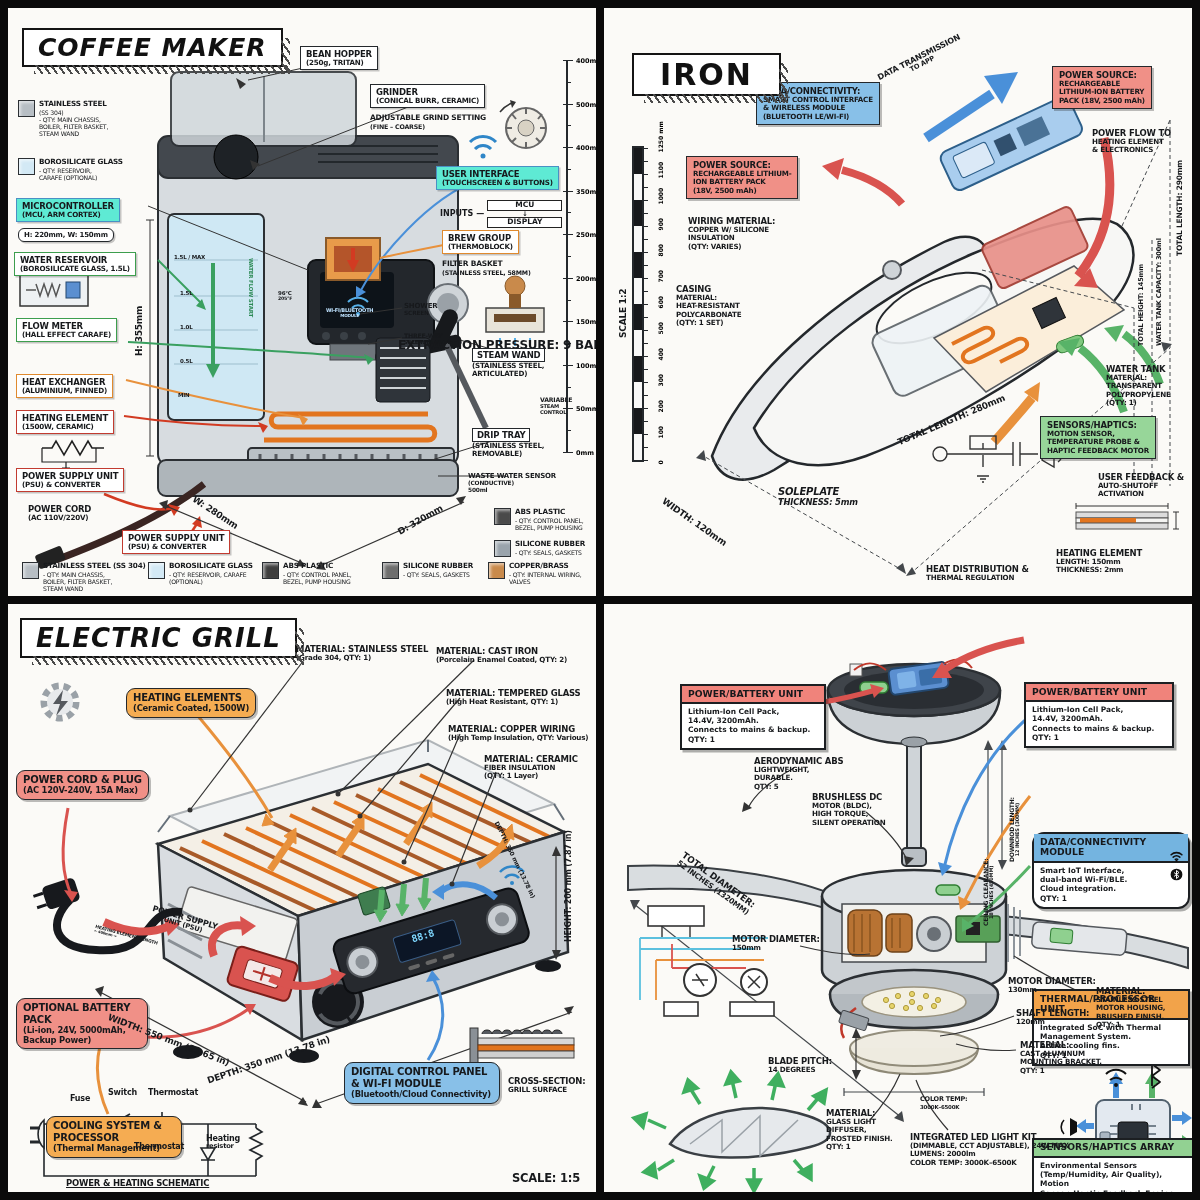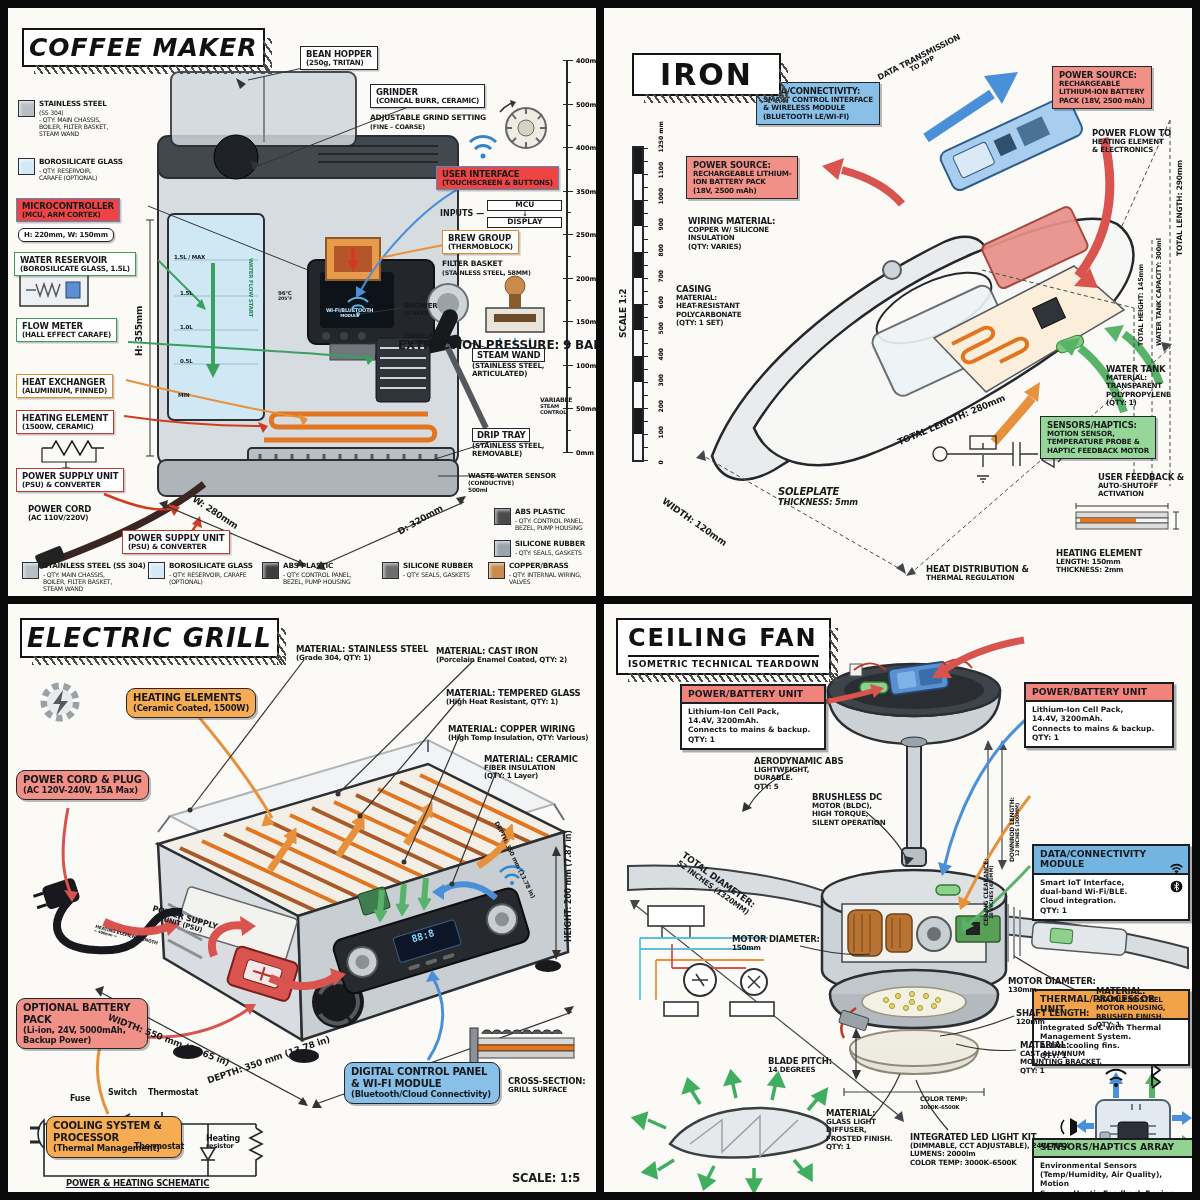--- a/index.html
+++ b/index.html
@@ -2,35 +2,35 @@
 <html><head>
 <meta charset="utf-8">
 <style>
   html,body{margin:0;padding:0;background:#0a0a0a;}
   #stage{position:relative;width:1200px;height:1200px;background:#0a0a0a;font-family:"DejaVu Sans",sans-serif;overflow:hidden;}
   .panel{position:absolute;width:588px;height:588px;background:#fbfaf7;overflow:hidden;}
   #p-coffee{left:8px;top:8px}#p-iron{left:604px;top:8px}#p-grill{left:8px;top:604px}#p-fan{left:604px;top:604px}
   .sk{position:absolute;inset:0;z-index:1}
   .labels{position:absolute;inset:0;z-index:3}
   
-  .sketch-title{position:absolute;z-index:4;border:2.5px solid #141414;background:#fff;padding:3px 5px;font-weight:800;color:#111;}
+  .sketch-title{position:absolute;z-index:4;border:2.5px solid #141414;background:#fff;padding:3px 14px;font-weight:800;color:#111;}
   .sketch-title::after{content:"";position:absolute;left:10px;right:-9px;bottom:-9px;height:9px;background:repeating-linear-gradient(55deg,#4a4a4a 0 2px,transparent 2px 6px);z-index:-1}
   .sketch-title::before{content:"";position:absolute;top:8px;bottom:-9px;right:-9px;width:9px;background:repeating-linear-gradient(55deg,#4a4a4a 0 2px,transparent 2px 6px);z-index:-1}
   .t-coffee{left:14px;top:20px;font-size:25px;font-style:italic;letter-spacing:1px}
   .t-iron{left:28px;top:45px;font-size:30px;letter-spacing:2px;padding:2px 26px}
   .t-grill{left:12px;top:14px;font-size:26px;font-style:italic;letter-spacing:1px}
   .t-fan{left:12px;top:14px;padding:4px 10px}
   .t-fan .big{display:block;font-size:24px;letter-spacing:2px}
   .t-fan .sub{display:block;font-size:9px;font-weight:700;border-top:2px solid #141414;margin-top:3px;padding-top:2px;letter-spacing:.5px}
   
   .lb{position:absolute;font-size:8.5px;color:#17191c;line-height:1.18;z-index:3;transform-origin:0 0;white-space:nowrap}
   .lb .t{display:block;font-weight:700;font-size:1em;letter-spacing:-.2px}
   .lb .s{display:block;font-weight:600;font-size:.84em;letter-spacing:-.2px}
   .box{border:1.6px solid #24282c;background:#fff;padding:2px 5px;box-shadow:1.5px 1.5px 0 rgba(40,40,40,.25)}
-  .c-red{border-color:#c23b30}.c-blue{border-color:#4a90c4;background:#ef4444}.c-green{border-color:#3d9e4e}.c-orange{border-color:#e08a2e}
+  .c-red{border-color:#c23b30}.c-blue{border-color:#4a90c4;background:#5eead4}.c-green{border-color:#3d9e4e}.c-orange{border-color:#e08a2e}
   .fill{border:1.8px solid #24282c;padding:3px 6px;box-shadow:2px 2px 0 rgba(40,40,40,.3)}
   .fill.c-red{background:#f09087}.fill.c-blue{background:#88c0e8}.fill.c-green{background:#97d699}.fill.c-orange{background:#f5ac52}
   .round{border-radius:9px}
   .titlebox .t{border:1.5px solid #24282c;background:#fff;padding:1px 4px;display:inline-block}
   .dim{font-weight:700;font-size:9px}
   .card{border:2px solid #1c1f22;background:#fff;box-shadow:2.5px 2.5px 0 rgba(30,30,30,.35);position:relative;font-size:8px}
   .card .hd{font-size:1.15em;font-weight:700;padding:2.5px 6px;border-bottom:2px solid #1c1f22}
   .hd-red{background:#f0837b}.hd-blue{background:#74b4e0}.hd-orange{background:#f2a34a}.hd-green{background:#92d192}
   .card .bd{font-size:.93em;font-weight:600;padding:3px 6px 4px;white-space:normal;line-height:1.25}
   .cicons{position:absolute;right:4px;top:16px;display:flex;flex-direction:column;gap:3px;align-items:center}
@@ -1055,21 +1055,21 @@
     </svg>
     <div class="labels">
         <div class="lb card c-red" style="left: 76px; top: 80px; width: 142px; white-space: normal;">
           <div class="hd hd-red">POWER/BATTERY UNIT</div>
           <div class="bd">Lithium-Ion Cell Pack,<br>14.4V, 3200mAh.<br>Connects to mains &amp; backup.<br>QTY: 1</div>
         </div>
         <div class="lb card c-red" style="left: 420px; top: 12px; width: 146px; white-space: normal;">
           <div class="hd hd-red">POWER/BATTERY UNIT</div>
           <div class="bd">Lithium-Ion Cell Pack,<br>14.4V, 3200mAh.<br>Connects to mains &amp; backup.<br>QTY: 1</div>
         </div>
-        <div class="lb card c-blue" style="left: 428px; top: 108px; width: 154px; white-space: normal;">
+        <div class="lb card c-blue" style="left: 428px; top: 96px; width: 154px; white-space: normal; border-radius: 12px;">
           <div class="hd hd-blue">DATA/CONNECTIVITY MODULE</div>
           <div class="bd">Smart IoT Interface,<br>dual-band Wi-Fi/BLE.<br>Cloud integration.<br>QTY: 1</div>
           <div class="cicons">
             <span><svg width="15" height="12" viewBox="0 0 24 20">
                 <g fill="none" stroke="#111" stroke-width="2.6" stroke-linecap="round">
                   <path d="M3 8a13 13 0 0 1 18 0"></path>
                   <path d="M6.5 12a8.5 8.5 0 0 1 11 0"></path>
                   <path d="M10 15.6a4 4 0 0 1 4 0"></path>
                 </g>
                 <circle cx="12" cy="18" r="1.8" fill="#111"></circle>
@@ -1152,19 +1152,15 @@
           <span class="t">COLOR TEMP:</span>
           <span class="s">3000K–6500K</span>
         </div>
         <div class="lb text" style="left: 306px; top: 528px; font-size: 8.5px;">
           <span class="t">INTEGRATED LED LIGHT KIT</span>
           <span class="s">(DIMMABLE, CCT ADJUSTABLE), 24W MAX</span>
           <span class="s">LUMENS: 2000lm</span>
           <span class="s">COLOR TEMP: 3000K–6500K</span>
         </div>
       </div>
-    <div class="sketch-title t-fan">
-      <span class="big">CEILING FAN</span>
-      <span class="sub">ISOMETRIC TECHNICAL TEARDOWN</span>
-    </div>
   </div>
 
 </div>
 
 </body></html>

